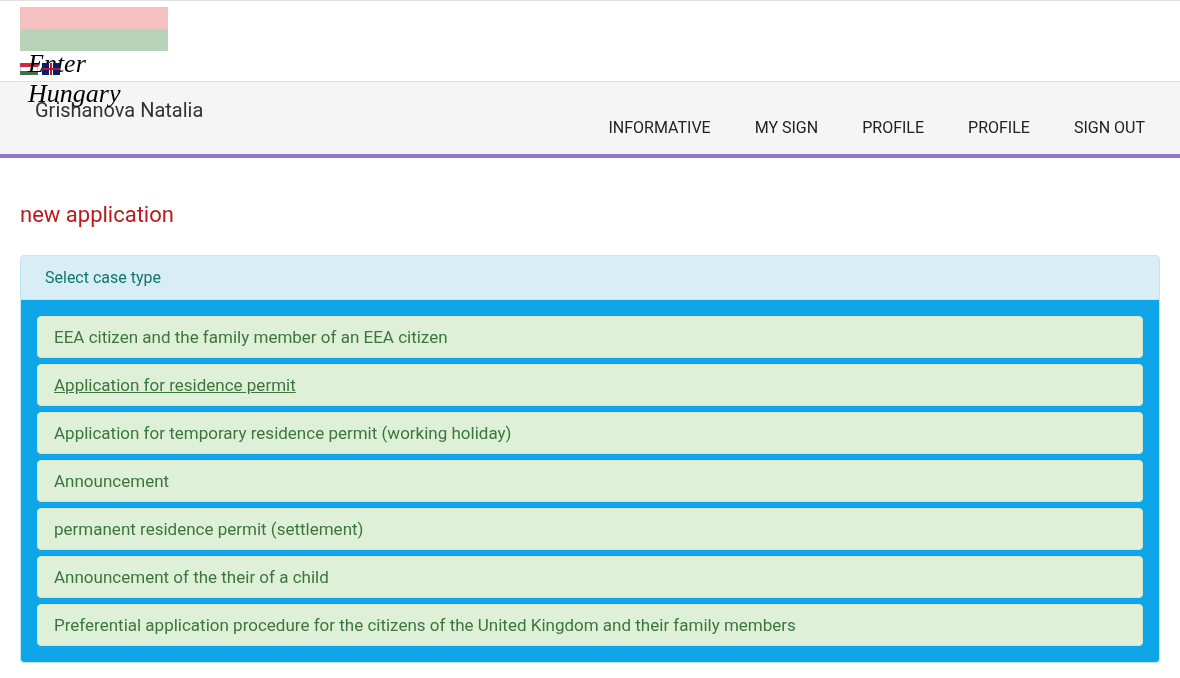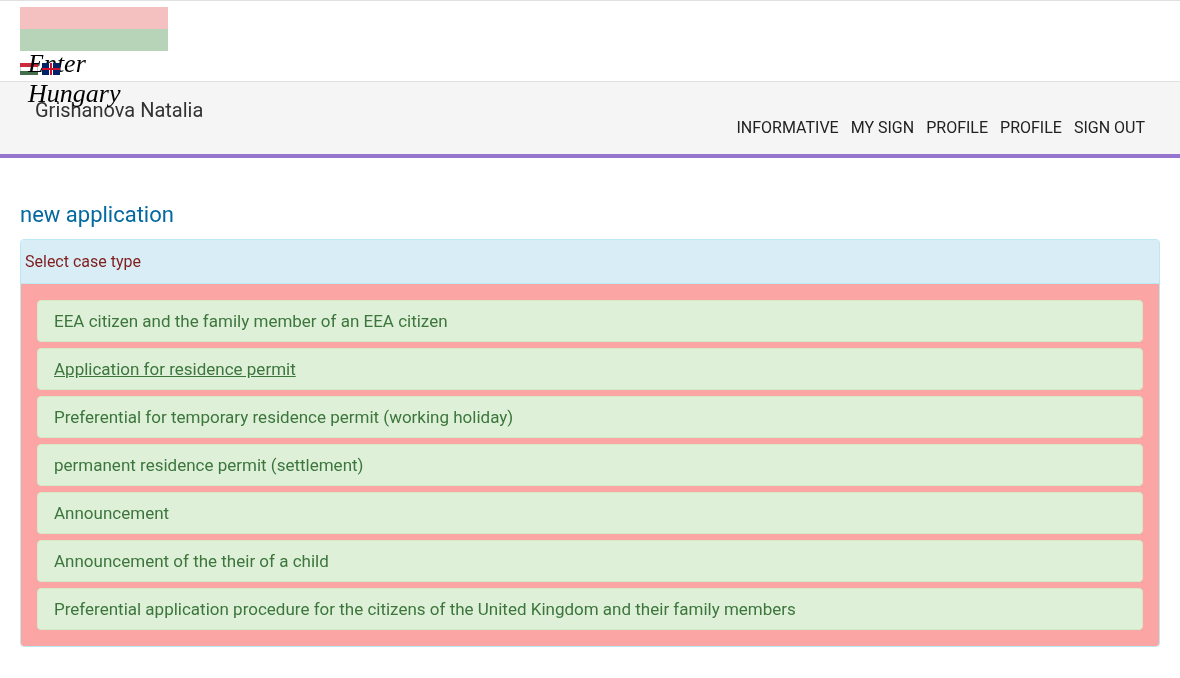--- a/index.html
+++ b/index.html
@@ -96,58 +96,58 @@
       min-height: 72px;
     }
     .user-name {
       font-size: 20px;
       color: #333;
       align-self: flex-start;
       padding-top: 4px;
     }
     .nav-links {
       display: flex;
-      gap: 12px;
+      gap: 44px;
       align-items: center;
       padding-top: 18px;
     }
     .nav-link {
       font-size: 16px;
       color: #222;
       cursor: pointer;
       text-decoration: none;
     }
     .purple-line {
       height: 4px;
       background: #9575cd;
     }
     .content {
       padding: 44px 20px 20px 20px;
     }
     .page-title {
       font-size: 22px;
       font-weight: 400;
-      color: #0369a1;
-      margin-bottom: 12px;
+      color: #b91c1c;
+      margin-bottom: 28px;
     }
     .panel {
       border: 1px solid #bce8f1;
       border-radius: 4px;
       overflow: hidden;
     }
     .panel-header {
       background: #d9edf7;
-      color: #7f1d1d;
-      padding: 12px 4px;
+      color: #0f766e;
+      padding: 12px 24px;
       font-size: 16px;
       border-bottom: 1px solid #bce8f1;
     }
     .panel-body {
       padding: 16px;
-      background: #fca5a5;
+      background: #0ea5e9;
     }
     .case-item {
       background: #dff0d8;
       border: 1px solid #d6e9c6;
       border-radius: 4px;
       padding: 10px 16px;
       margin-bottom: 6px;
       color: #3c763d;
       font-size: 17px;
       cursor: pointer;
@@ -193,20 +193,20 @@
 
 <div class="purple-line"></div>
 
 <div class="content">
   <h1 class="page-title">new application</h1>
   <div class="panel">
     <div class="panel-header">Select case type</div>
     <div class="panel-body" id="case-list">
     <div class="case-item">EEA citizen and the family member of an EEA citizen</div>
         <div class="case-item hovered">Application for residence permit</div>
-        <div class="case-item">Preferential for temporary residence permit (working holiday)</div>
+        <div class="case-item">Application for temporary residence permit (working holiday)</div>
+        <div class="case-item">Announcement</div>
         <div class="case-item">permanent residence permit (settlement)</div>
-        <div class="case-item">Announcement</div>
         <div class="case-item">Announcement of the their of a child</div>
         <div class="case-item">Preferential application procedure for the citizens of the United Kingdom and their family members</div>
       </div>
   </div>
 </div>
 
 </body></html>

